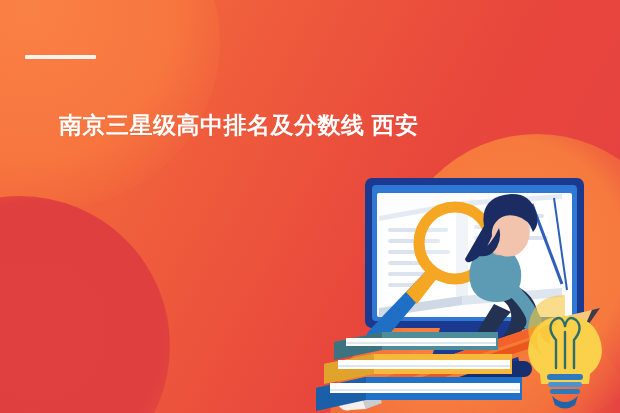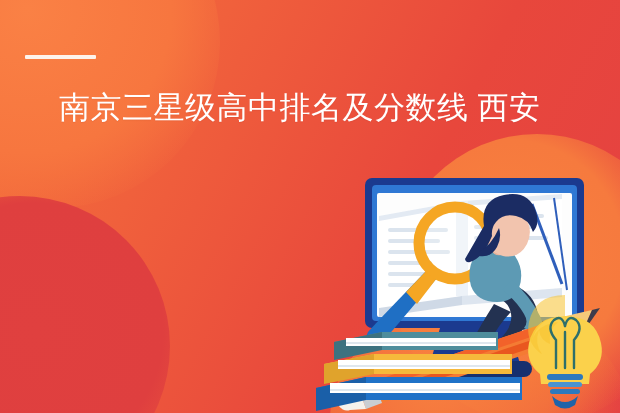--- a/index.html
+++ b/index.html
@@ -67,25 +67,25 @@
     width: 71px;
     height: 4px;
     background: #fdf3ec;
     border-radius: 1px;
   }
 
   
   .headline {
     position: absolute;
     left: 59px;
-    top: 91px;
+    top: 108px;
     margin: 0;
-    font-size: 31px;
+    font-size: 23px;
     line-height: 34px;
-    font-weight: normal;
+    font-weight: bold;
     letter-spacing: 0.5px;
     color: #ffffff;
     white-space: nowrap;
     text-shadow: 0 1px 1px rgba(150,40,25,0.10);
   }
 
   
   .illustration {
     position: absolute;
     left: 316px;

